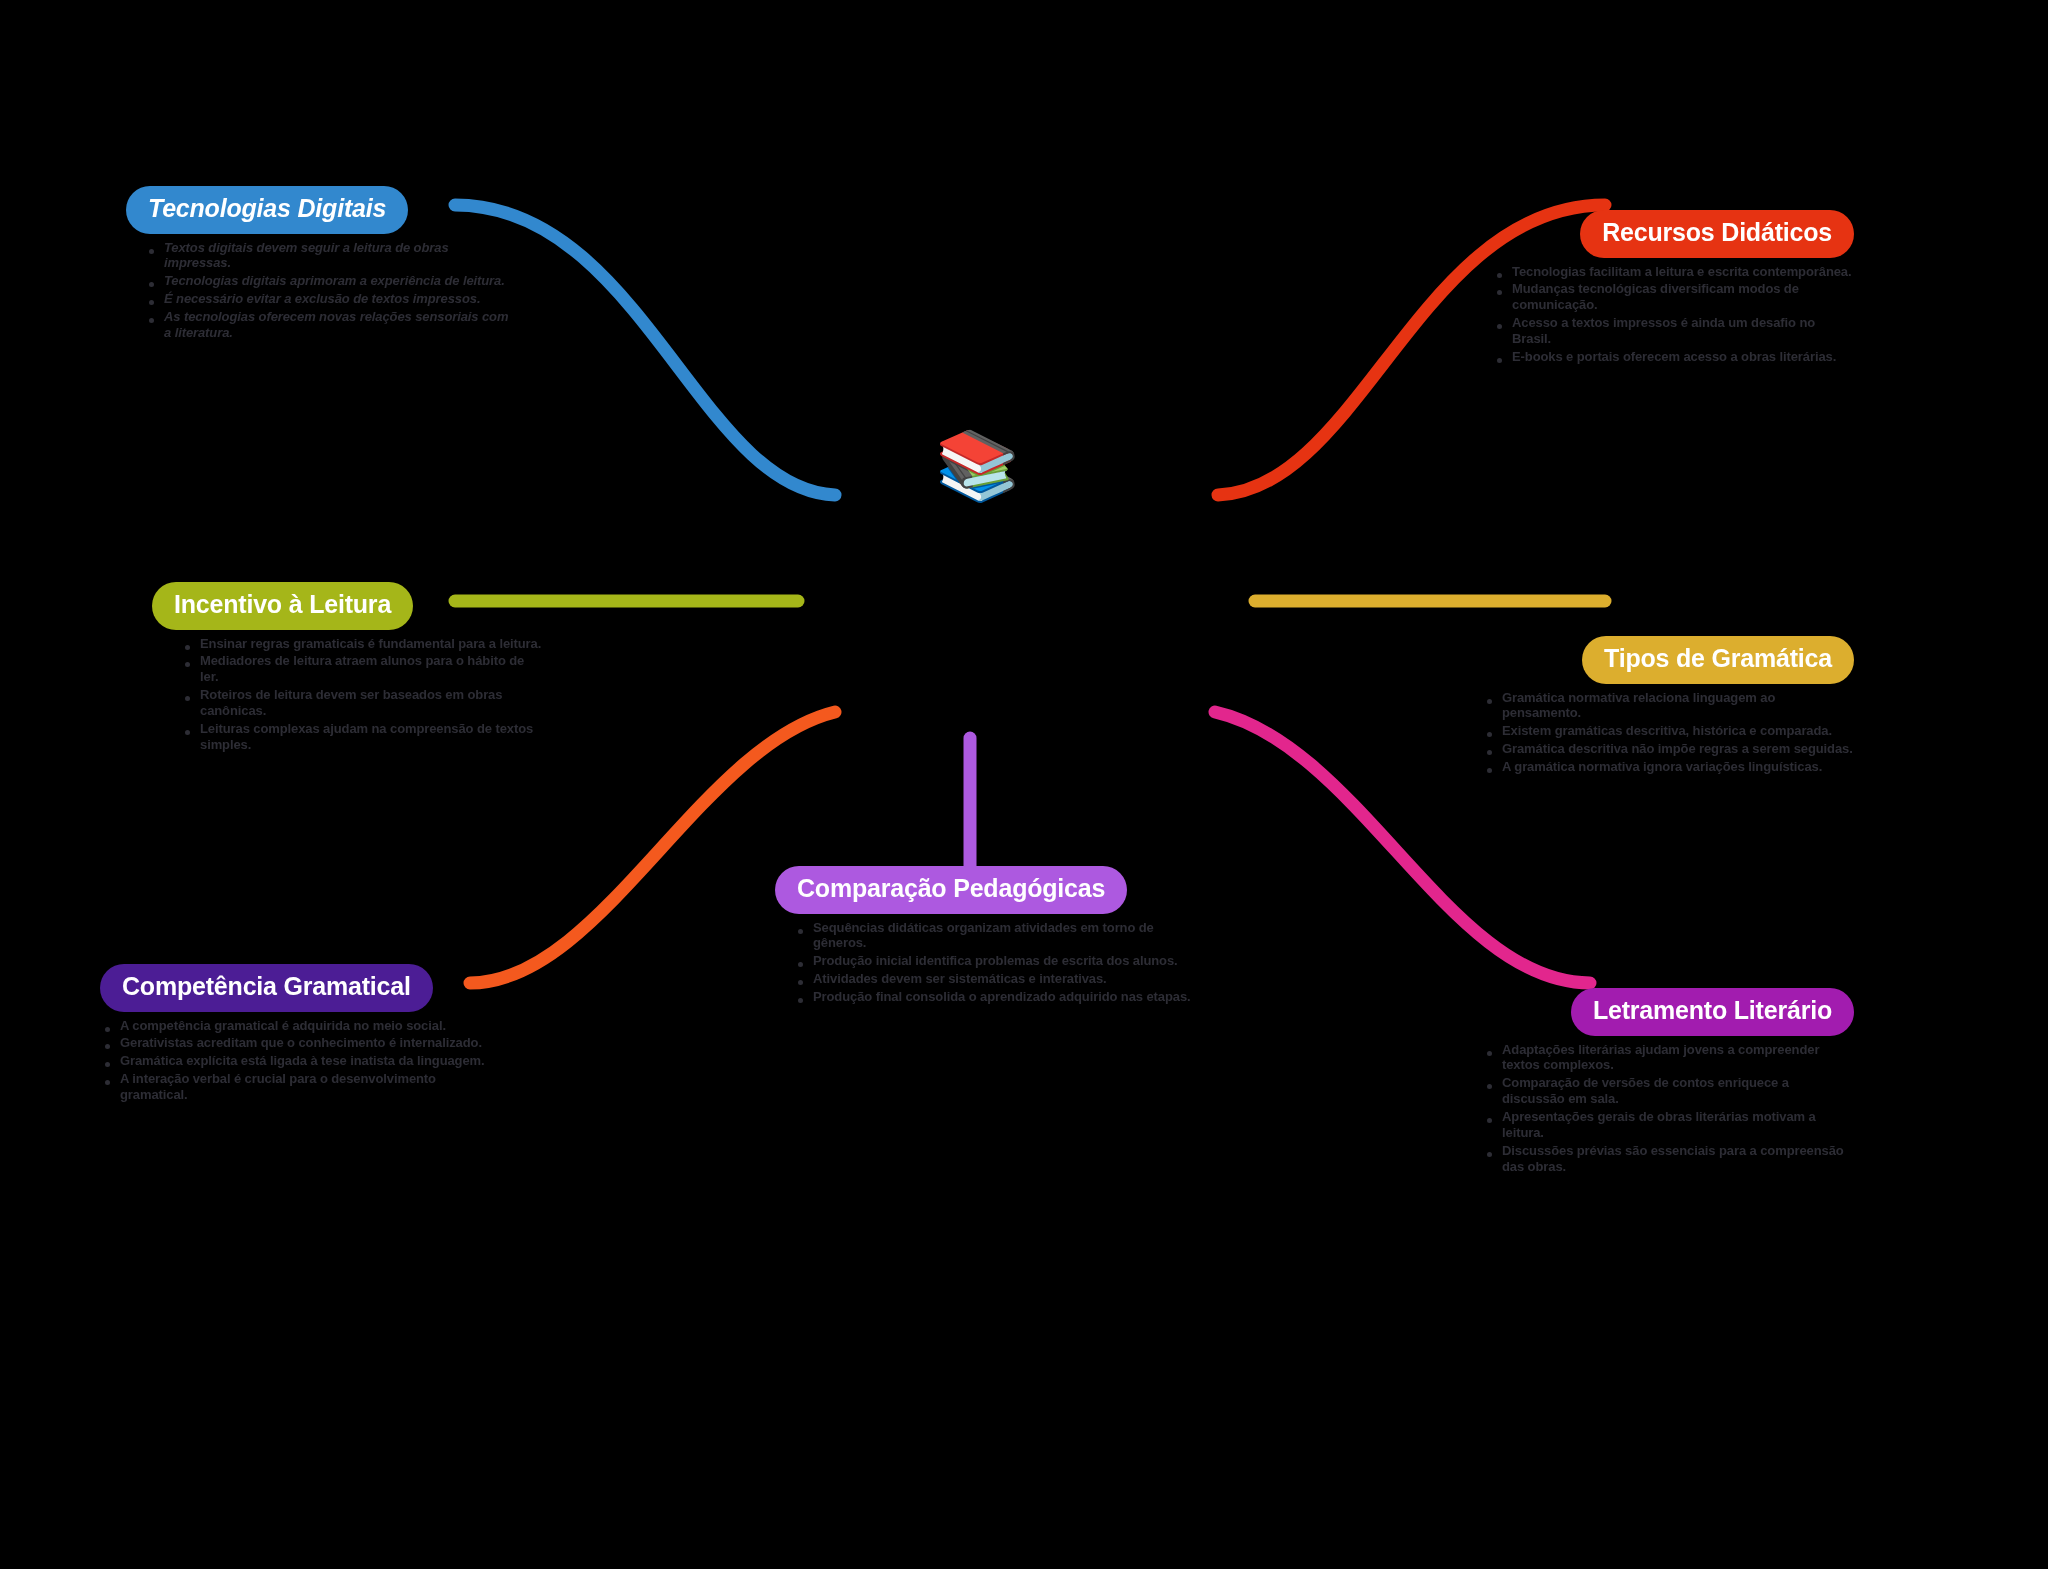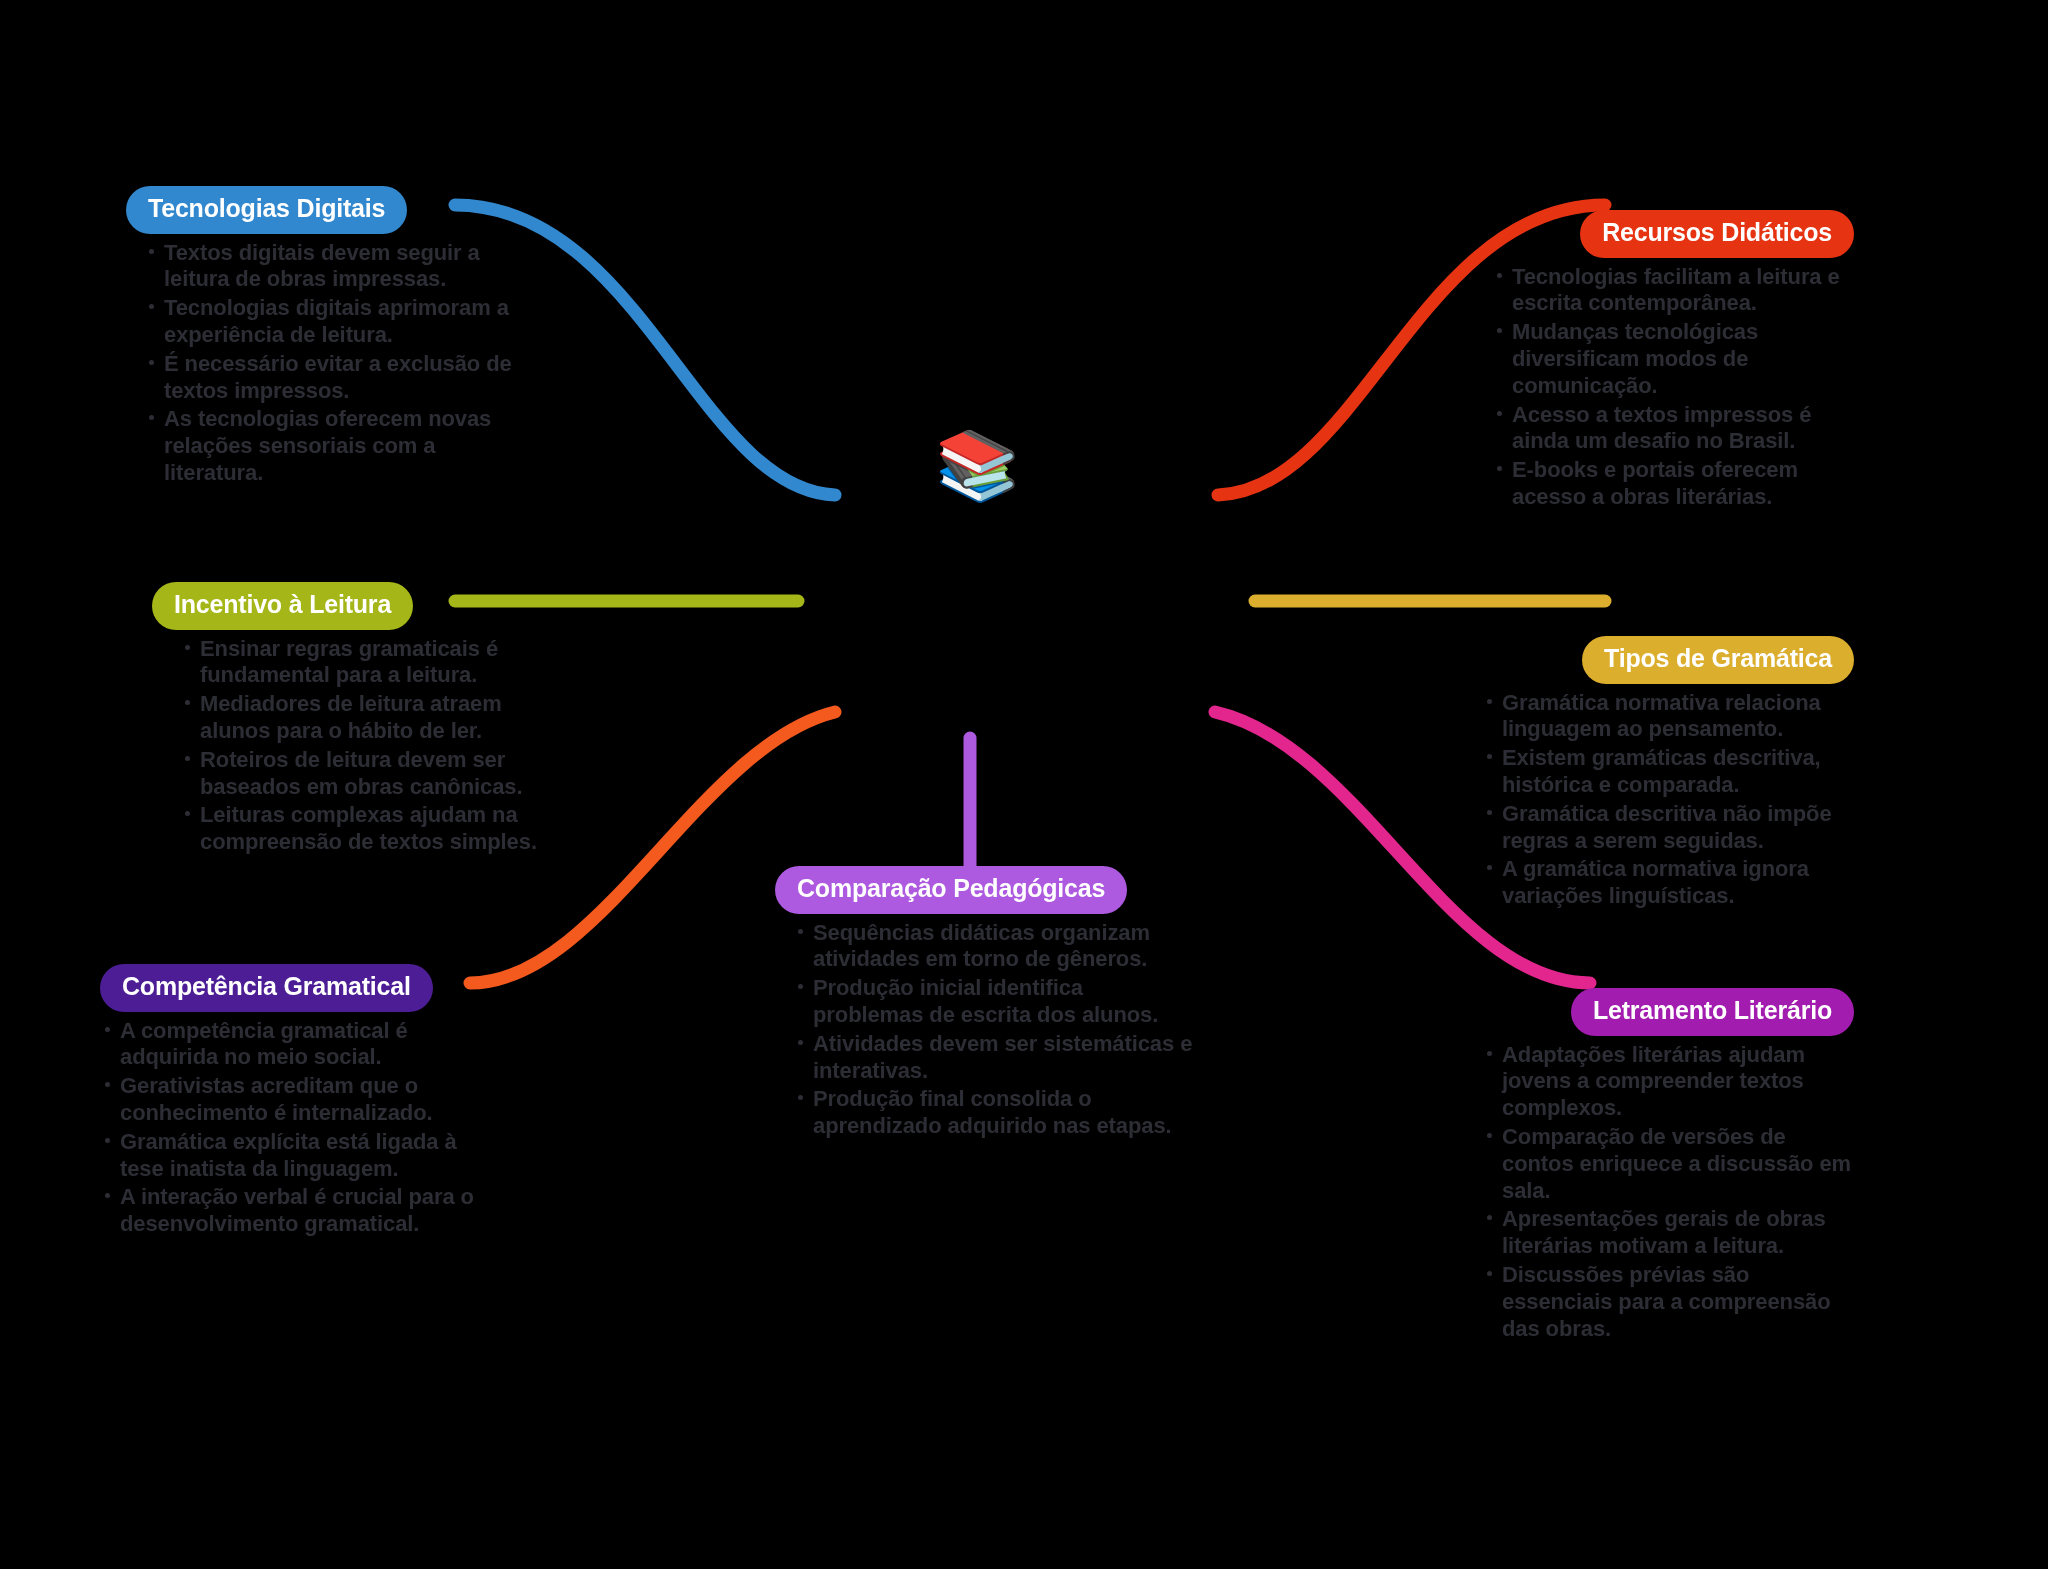--- a/index.html
+++ b/index.html
@@ -41,21 +41,21 @@
   }
   .bullets {
     list-style: none;
     margin: 6px 0 0 0;
     padding: 0;
     text-align: left;
   }
   .bullets li {
     position: relative;
     color: #2d2d35;
-    font-size: 22px;
+    font-size: 13px;
     font-weight: bold;
     line-height: 1.22;
     padding-left: 20px;
     margin-bottom: 2px;
     letter-spacing: -0.1px;
   }
   .bullets li::before {
     content: "";
     position: absolute;
     left: 5px;
@@ -93,21 +93,21 @@
     <path d="M 1605 601 L 1255 601" stroke="#dcae2e" stroke-width="13" fill="none" stroke-linecap="round"></path>
     <path d="M 470 983 C 600 983 700 745 835 712" stroke="#f4591e" stroke-width="13" fill="none" stroke-linecap="round"></path>
     <path d="M 970 738 L 970 870" stroke="#ad59e0" stroke-width="13" fill="none" stroke-linecap="round"></path>
     <path d="M 1590 983 C 1450 983 1360 745 1215 712" stroke="#e2268d" stroke-width="13" fill="none" stroke-linecap="round"></path>
   </svg>
 
   <div id="center-icon">
     <span>📚</span>
   </div>
 
-  <div class="branch" style="left:126px; top:186px;">
+  <div class="branch" style="left:126px; top:186px;font-style:italic;">
     <div class="pill" style="background:#3288ce;">Tecnologias Digitais</div>
     <ul class="bullets indent-left">
       <li>Textos digitais devem seguir a leitura de obras impressas.</li>
       <li>Tecnologias digitais aprimoram a experiência de leitura.</li>
       <li>É necessário evitar a exclusão de textos impressos.</li>
       <li>As tecnologias oferecem novas relações sensoriais com a literatura.</li>
     </ul>
   </div>
 
   <div class="branch align-right" style="left:1464px; top:186px;">

